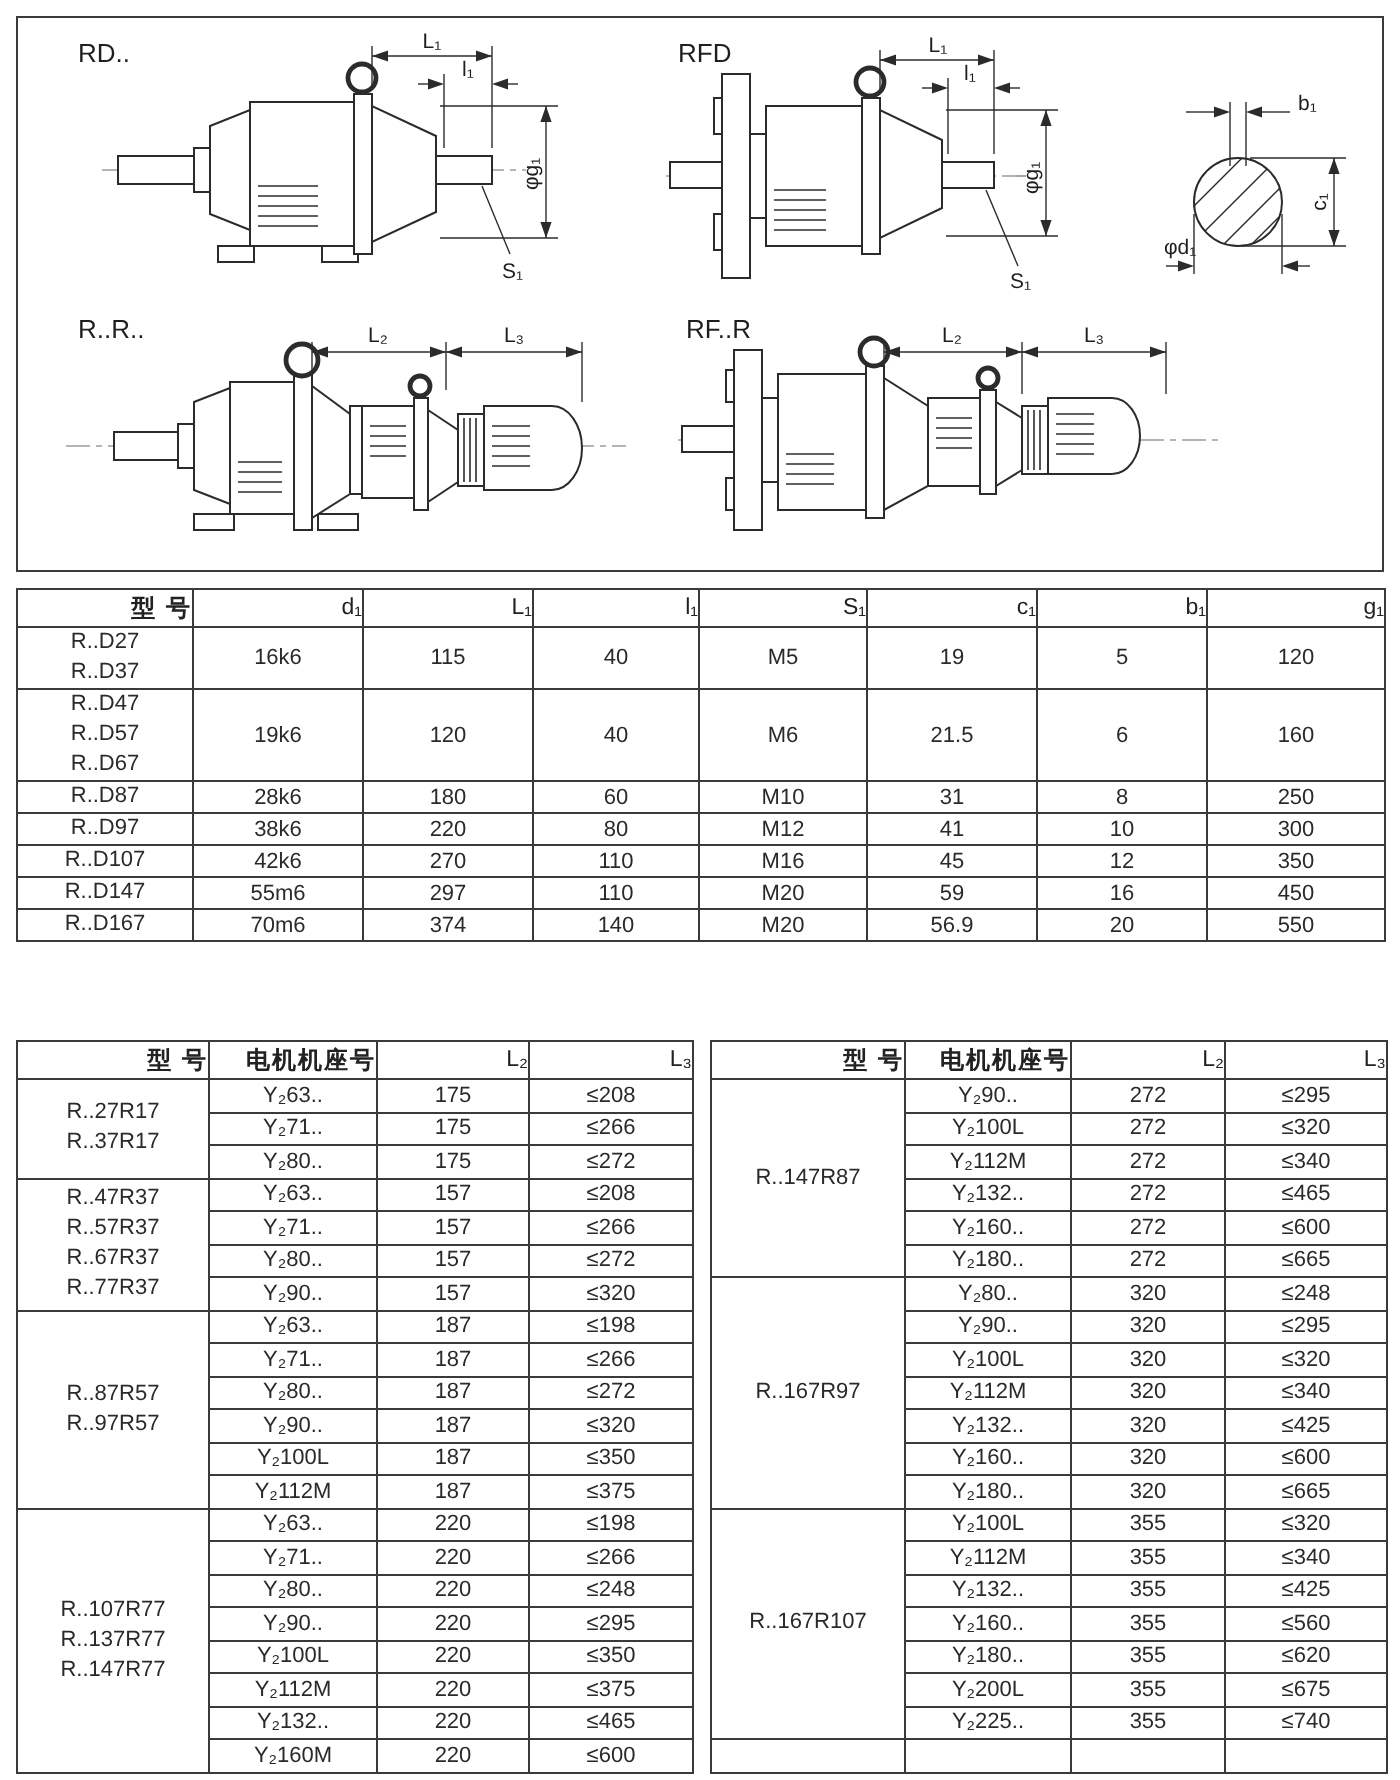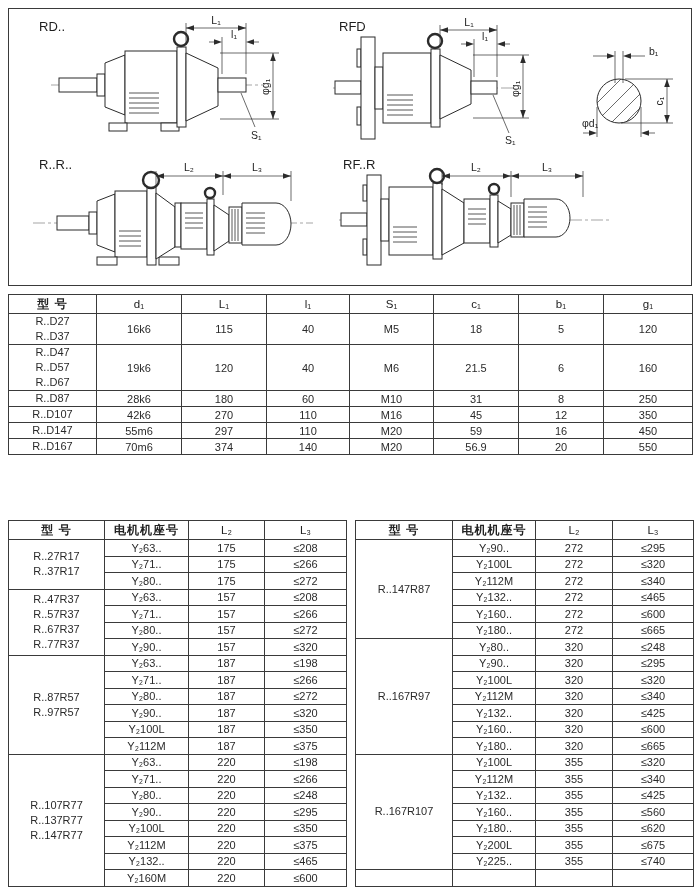--- a/index.html
+++ b/index.html
@@ -16,21 +16,21 @@
   .mach circle{fill:#ffffff;stroke:#2b2b2b;stroke-width:2.4;}
   .fins line,.ribs line{stroke:#2b2b2b;stroke-width:.8;}
   .dim line{stroke:#2b2b2b;stroke-width:.7;}
   .dim path{fill:#2b2b2b;stroke:none;}
   .cl{stroke:#6a6a6a;stroke-width:.6;stroke-dasharray:12 3 3 3;}
   .hatch line{stroke:#2b2b2b;stroke-width:.7;}
   
   table{border-collapse:collapse;table-layout:fixed;background:#fff;}
   th,td{border:1px solid #3a3a3a;text-align:center;vertical-align:middle;
         font-size:11px;padding:0;line-height:14px;overflow:hidden;white-space:nowrap;}
-  th{font-weight:normal;height:18px;font-size:11.5px;}
+  th{font-weight:normal;height:18px;font-size:11.5px;text-align:right;}
   th.cjk{font-weight:bold;font-size:12px;letter-spacing:1px;}
   td{height:14px;color:#2a2a2a;}
   td.model div{line-height:15px;}
   #table1{position:absolute;left:8px;top:294px;width:684px;}
   .t2wrap{position:absolute;left:8px;top:520px;width:684px;display:flex;gap:8px;}
   .t2wrap table td{height:15.5px;}
   .t2wrap table{flex:0 0 auto;}
 </style>
 </head>
 <body>
@@ -309,21 +309,21 @@
     <tbody id="t1-body">
         <tr>
           <td class="model">
             <div>R..D27</div>
             <div>R..D37</div>
           </td>
           <td>16k6</td>
           <td>115</td>
           <td>40</td>
           <td>M5</td>
-          <td>18</td>
+          <td>19</td>
           <td>5</td>
           <td>120</td>
         </tr>
         <tr>
           <td class="model">
             <div>R..D47</div>
             <div>R..D57</div>
             <div>R..D67</div>
           </td>
           <td>19k6</td>
@@ -338,20 +338,32 @@
           <td class="model">
             <div>R..D87</div>
           </td>
           <td>28k6</td>
           <td>180</td>
           <td>60</td>
           <td>M10</td>
           <td>31</td>
           <td>8</td>
           <td>250</td>
+        </tr>
+        <tr>
+          <td class="model">
+            <div>R..D97</div>
+          </td>
+          <td>38k6</td>
+          <td>220</td>
+          <td>80</td>
+          <td>M12</td>
+          <td>41</td>
+          <td>10</td>
+          <td>300</td>
         </tr>
         <tr>
           <td class="model">
             <div>R..D107</div>
           </td>
           <td>42k6</td>
           <td>270</td>
           <td>110</td>
           <td>M16</td>
           <td>45</td>

